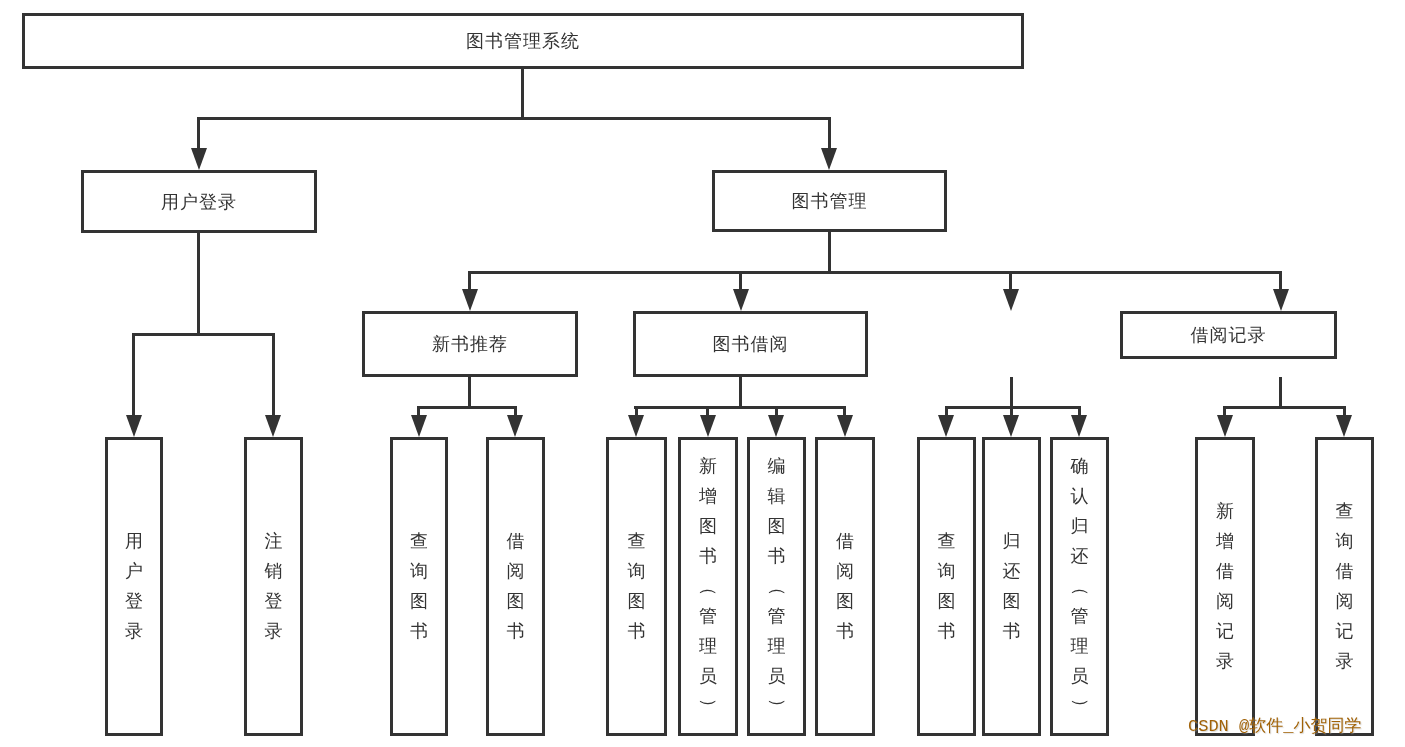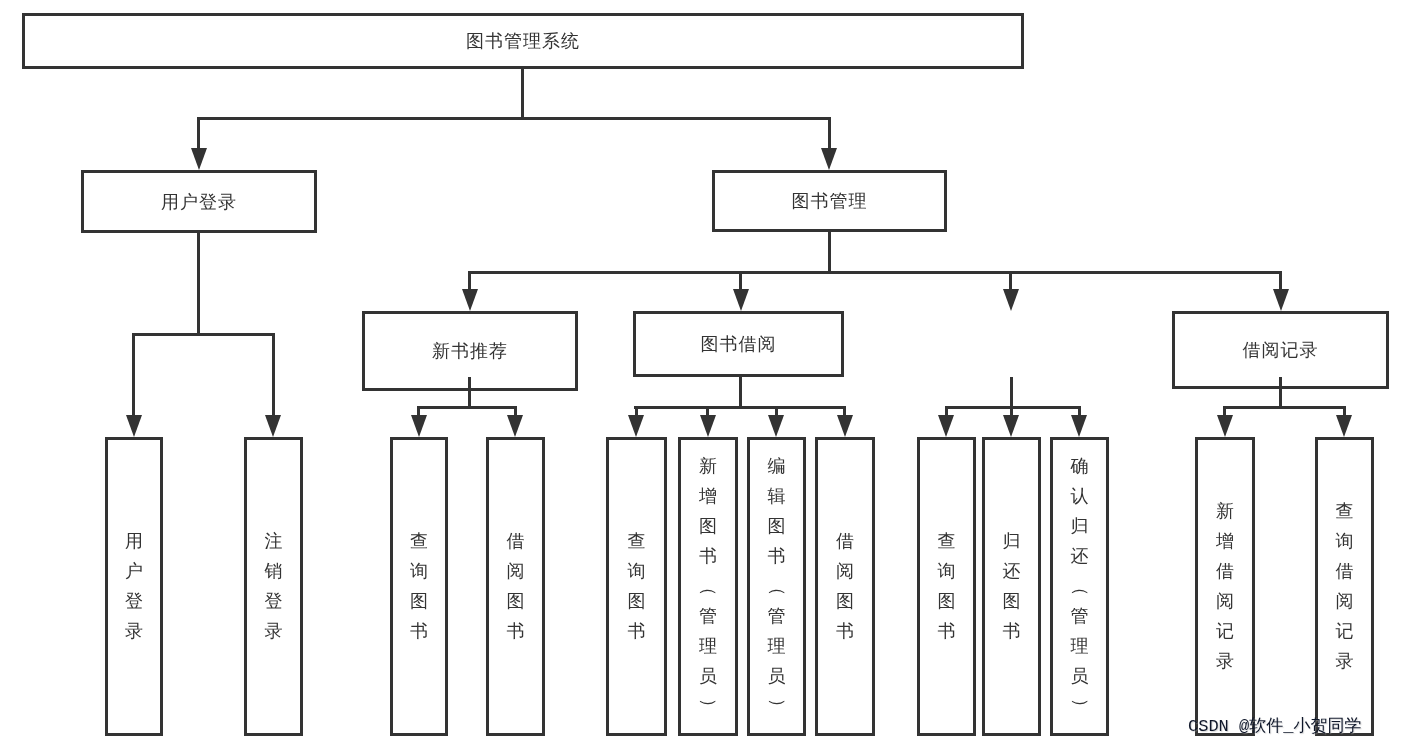--- a/index.html
+++ b/index.html
@@ -16,21 +16,21 @@
   .vchar{display:block;line-height:30px;height:30px;text-align:center;}
   .rot{transform:rotate(90deg);}
   .vline{position:absolute;width:3px;background:#333;}
   .hline{position:absolute;height:3px;background:#333;}
   .arrow{
     position:absolute;width:0;height:0;
     border-left:8px solid transparent;border-right:8px solid transparent;
     border-top:22px solid #333;
   }
   .watermark{
-    position:absolute;left:1188px;top:714px;font-size:17px;color:#0f172a;
+    position:absolute;left:1188px;top:714px;font-size:17px;color:#a16207;
     white-space:nowrap;text-shadow:1px 1px 1px rgba(170,170,170,.45);
   }
 </style>
 </head>
 <body>
 
 <div class="stage">
 
   <div class="box hbox" style="left:22px;top:13px;width:1002px;height:56px">图书管理系统</div>
 
@@ -55,23 +55,23 @@
   <div class="hline" style="left:468px;top:271px;width:814px"></div>
   <div class="vline" style="left:468px;top:271px;height:22px"></div>
   <div class="vline" style="left:739px;top:271px;height:22px"></div>
   <div class="vline" style="left:1009px;top:271px;height:22px"></div>
   <div class="vline" style="left:1279px;top:271px;height:22px"></div>
   <div class="arrow" style="left:462px;top:289px"></div>
   <div class="arrow" style="left:733px;top:289px"></div>
   <div class="arrow" style="left:1003px;top:289px"></div>
   <div class="arrow" style="left:1273px;top:289px"></div>
 
-  <div class="box hbox" style="left:362px;top:311px;width:216px;height:80px">新书推荐</div>
-  <div class="box hbox" style="left:633px;top:311px;width:211px;height:66px">图书借阅</div>
-  <div class="box hbox" style="left:1172px;top:311px;width:217px;height:78px">借阅记录</div>
+  <div class="box hbox" style="left:362px;top:311px;width:216px;height:66px">新书推荐</div>
+  <div class="box hbox" style="left:633px;top:311px;width:235px;height:66px">图书借阅</div>
+  <div class="box hbox" style="left:1120px;top:311px;width:217px;height:48px">借阅记录</div>
 
   <div class="vline" style="left:468px;top:377px;height:31px"></div>
   <div class="hline" style="left:417px;top:406px;width:99px"></div>
   <div class="vline" style="left:417px;top:406px;height:12px"></div>
   <div class="vline" style="left:514px;top:406px;height:12px"></div>
   <div class="arrow" style="left:411px;top:415px"></div>
   <div class="arrow" style="left:507px;top:415px"></div>
 
   <div class="vline" style="left:739px;top:377px;height:31px"></div>
   <div class="hline" style="left:634px;top:406px;width:212px"></div>

